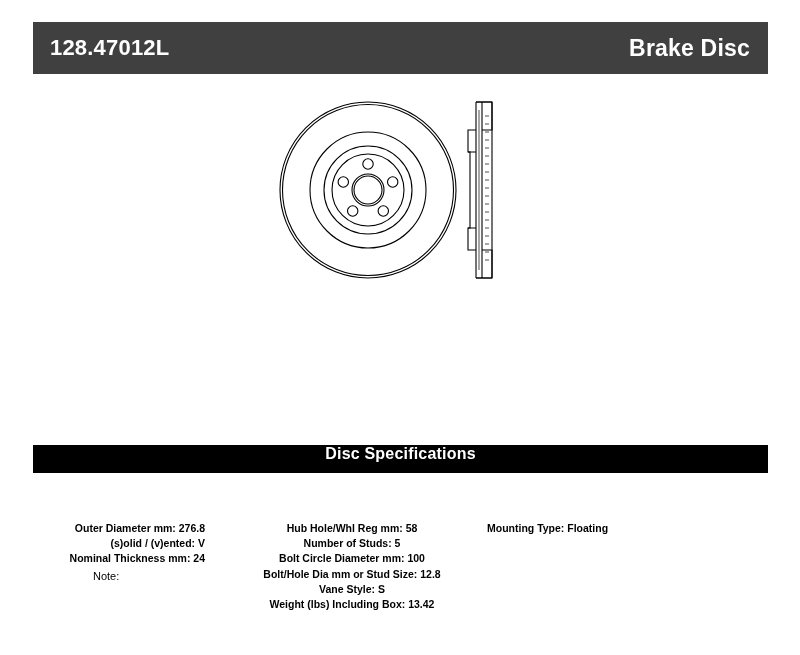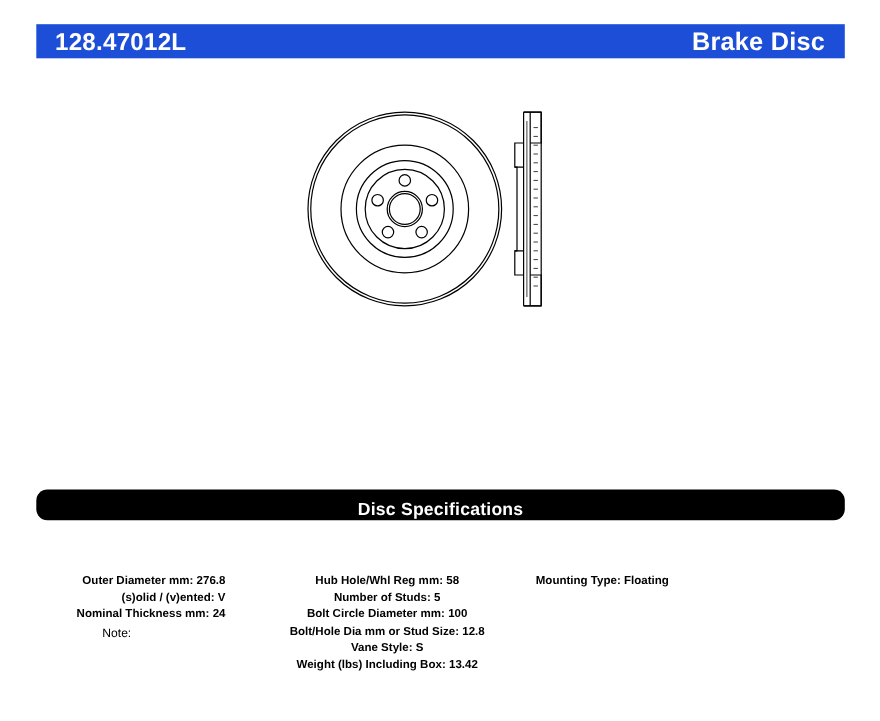--- a/index.html
+++ b/index.html
@@ -15,22 +15,22 @@
     position: relative;
     overflow: hidden;
   }
 
   
   .header-bar {
     position: absolute;
     left: 33px;
     top: 22px;
     width: 735px;
-    height: 31px;
-    background: #1d4ed8;
+    height: 52px;
+    background: #404040;
     color: #ffffff;
     display: flex;
     align-items: center;
     justify-content: space-between;
     box-sizing: border-box;
     padding: 0 18px 0 17px;
   }
   .part-number {
     font-size: 22px;
     font-weight: bold;
@@ -57,24 +57,23 @@
   
   .specs-bar {
     position: absolute;
     left: 33px;
     top: 445px;
     width: 735px;
     height: 28px;
     background: #000000;
     color: #ffffff;
     display: flex;
-    align-items: flex-end;
+    align-items: flex-start;
     justify-content: center;
     box-sizing: border-box;
-    border-radius: 10px;
   }
   .specs-bar-title {
     font-size: 16px;
     font-weight: bold;
     letter-spacing: 0.2px;
   }
 
   
   .specs-wrap {
     position: absolute;

